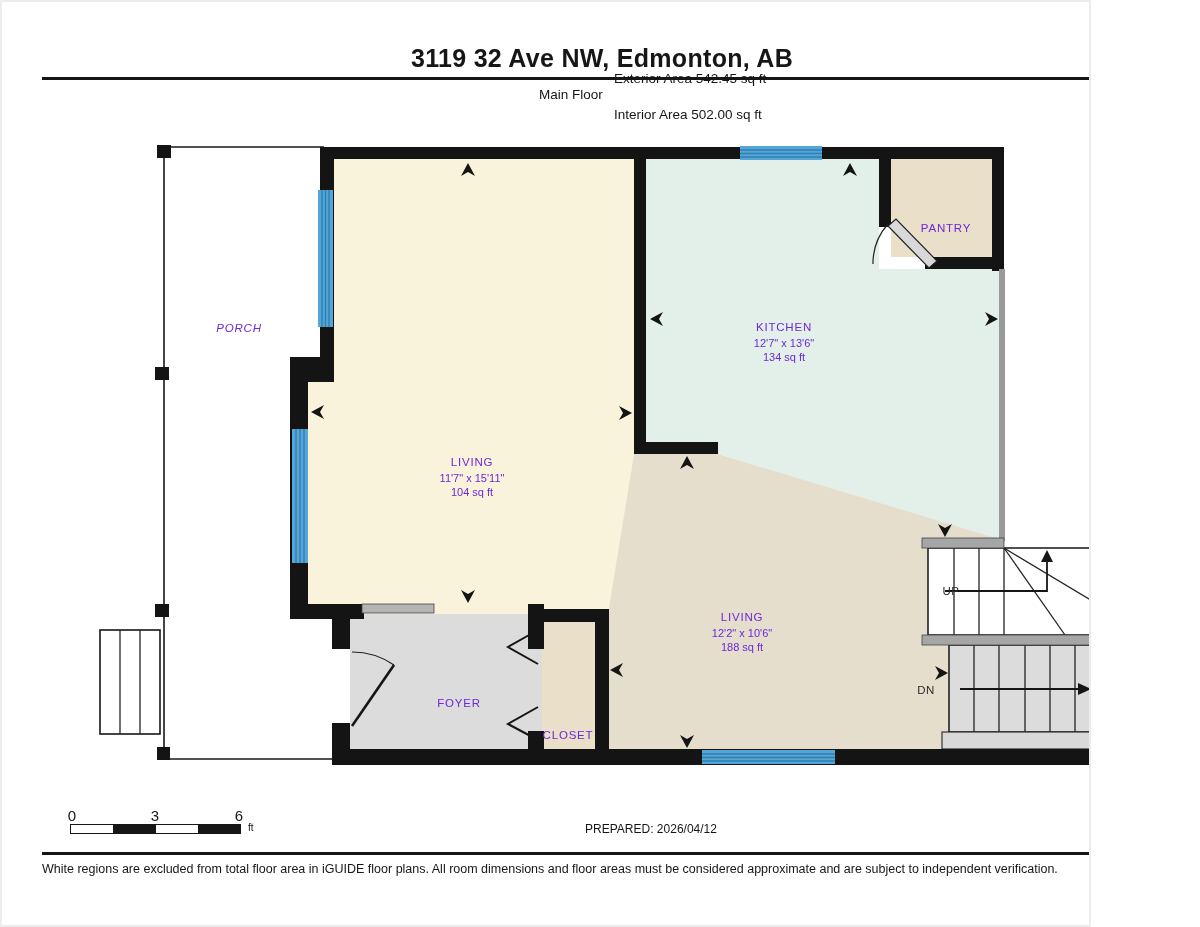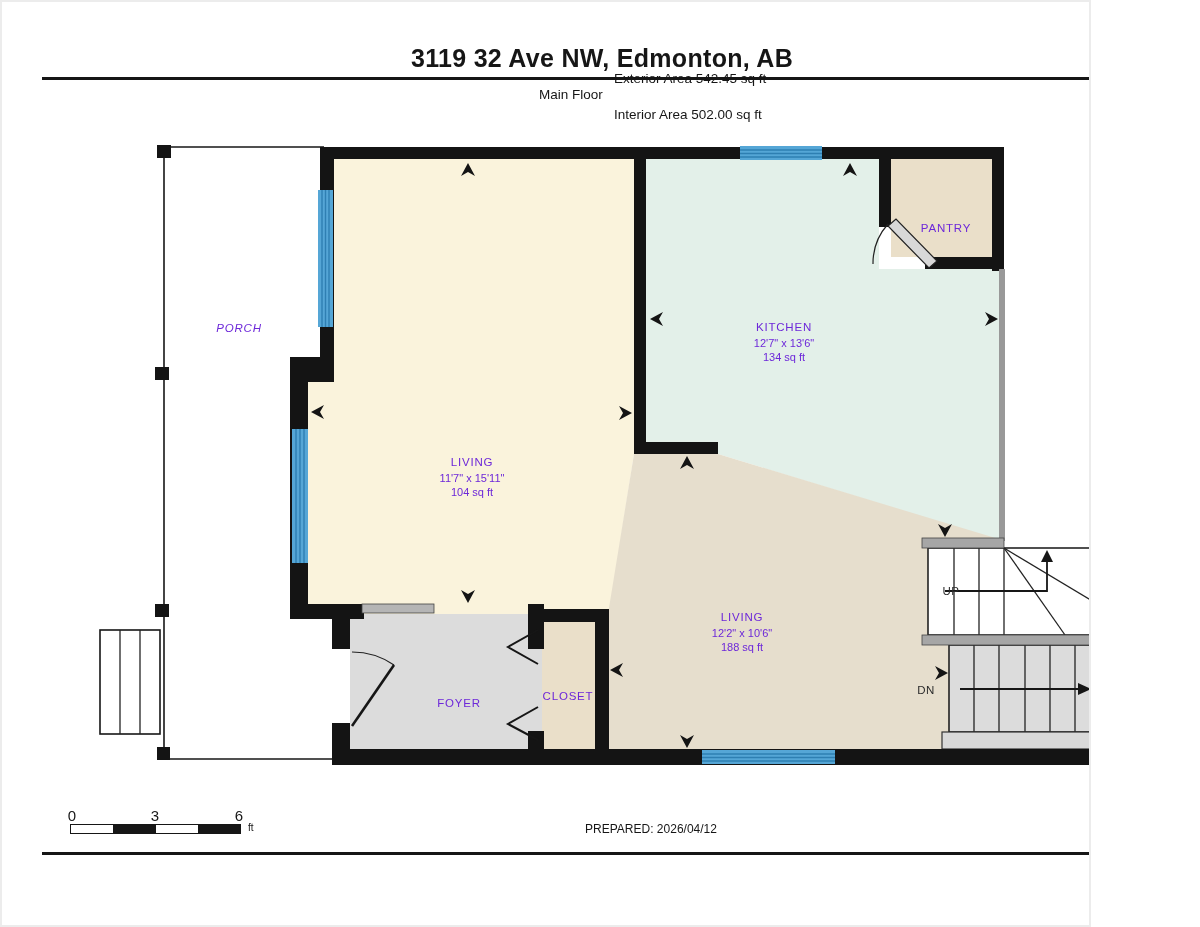--- a/index.html
+++ b/index.html
@@ -205,21 +205,21 @@
     <div class="room-dims">134 sq ft</div>
   </div>
   <div class="abs ctr room-label" style="left:740px;top:607px;">
     <div class="room-name">LIVING</div>
     <div class="room-dims">12'2" x 10'6"</div>
     <div class="room-dims">188 sq ft</div>
   </div>
   <div class="abs ctr room-label" style="left:457px;top:678px;">
     <div class="room-name">FOYER</div>
   </div>
-  <div class="abs ctr room-label" style="left:566px;top:671px;">
+  <div class="abs ctr room-label" style="left:566px;top:710px;">
     <div class="room-name">CLOSET</div>
   </div>
   <div class="abs ctr room-label" style="left:944px;top:203px;">
     <div class="room-name">PANTRY</div>
   </div>
   <div class="abs ctr stair-label" style="left:905px;top:589px;margin-left:44px;">UP</div>
   <div class="abs ctr stair-label" style="left:924px;top:688px;">DN</div>
 
   <div class="abs ctr scale-num" style="left:70px;top:813px;">0</div>
   <div class="abs ctr scale-num" style="left:153px;top:813px;">3</div>
@@ -228,14 +228,15 @@
     <div class="seg"></div>
     <div class="seg k"></div>
     <div class="seg"></div>
     <div class="seg k"></div>
   </div>
   <div class="abs scale-unit" style="left:246px;top:820px;">ft</div>
 
   <div class="abs ctr prepared" style="left:604px;top:827px;">PREPARED: 2026/04/12</div>
   <div class="abs north" style="left:1140px;top:817px;">N</div>
   <div class="hr" style="left:40px;top:850px;width:1120px;"></div>
+  <div class="abs disclaimer" style="left:40px;top:860px;">White regions are excluded from total floor area in iGUIDE floor plans. All room dimensions and floor areas must be considered approximate and are subject to independent verification.</div>
 
 </div>
 
 </body></html>

